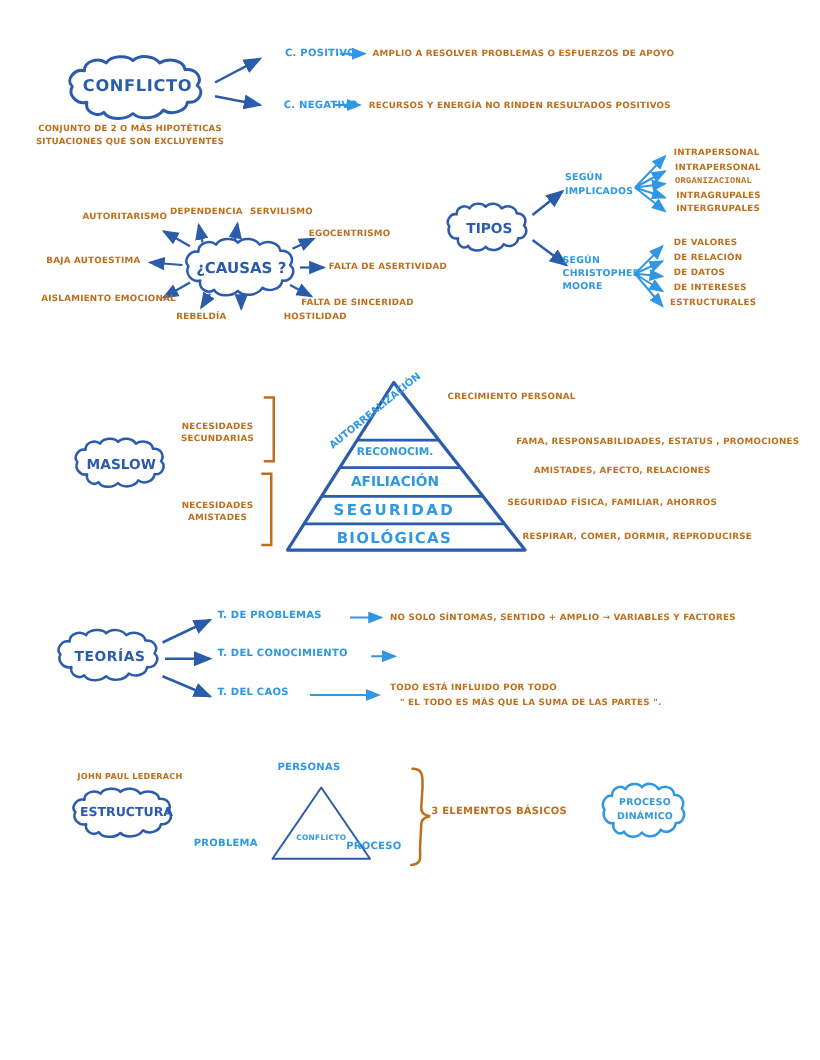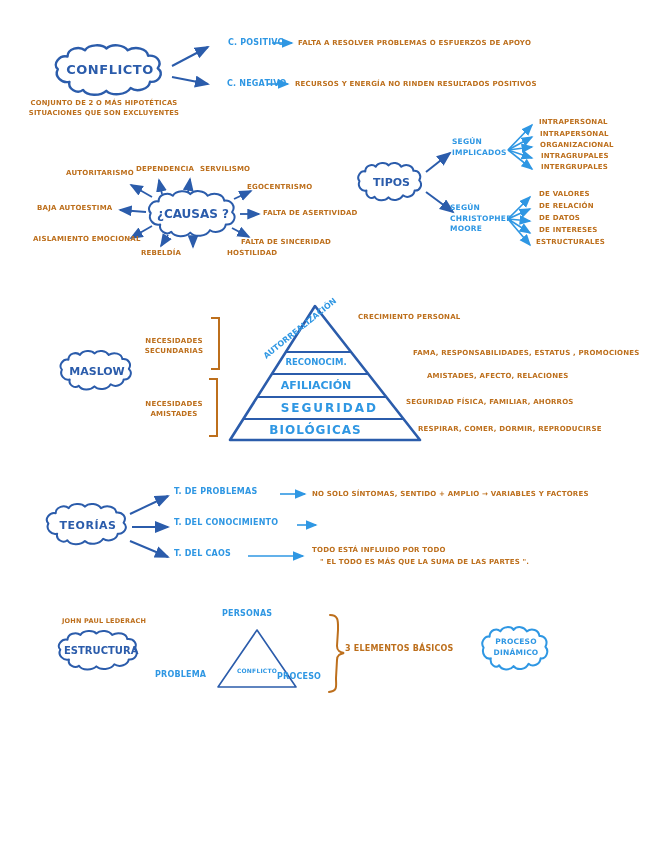--- a/index.html
+++ b/index.html
@@ -86,58 +86,58 @@
     <line x1="248" y1="556" x2="303" y2="556" stroke="#2f97e3" stroke-width="1.6" marker-end="url(#ah-light)"></line>
 
     <path d="M257,630 L296,687 L218,687 Z" fill="none" stroke="#2b5cab" stroke-width="1.6" stroke-linejoin="round"></path>
     <path d="M330,615 C339,615 338,622 338,630 L337,646 C337,651 340,652 344,653 C340,654 337,655 337,660 L336,678 C336,686 338,691 329,692" fill="none" stroke="#bd6f1c" stroke-width="2" stroke-linecap="round"></path>
   </svg>
 
   <div class="cloud-label" style="left:62px;top:62px;width:96px;font-size:13px;letter-spacing:.5px;">CONFLICTO</div>
   <div class="txt t-orange wrap ctr" style="left:24px;top:99px;width:160px;font-size:6.8px;">CONJUNTO DE 2 O MÁS HIPOTÉTICAS SITUACIONES QUE SON EXCLUYENTES</div>
 
   <div class="txt t-blue" style="left:228px;top:38px;">C. POSITIVO</div>
-  <div class="txt t-orange" style="left:298px;top:39px;">FALTA A RESOLVER PROBLEMAS O ESFUERZOS DE APOYO</div>
+  <div class="txt t-orange" style="left:298px;top:39px;">AMPLIO A RESOLVER PROBLEMAS O ESFUERZOS DE APOYO</div>
   <div class="txt t-blue" style="left:227px;top:79px;">C. NEGATIVO</div>
   <div class="txt t-orange" style="left:295px;top:80px;">RECURSOS Y ENERGÍA NO RINDEN RESULTADOS POSITIVOS</div>
 
   <div class="cloud-label" style="left:153px;top:207px;width:80px;font-size:12px;">¿CAUSAS ?</div>
   <div class="txt t-orange" style="left:66px;top:169px;">AUTORITARISMO</div>
   <div class="txt t-orange" style="left:136px;top:165px;">DEPENDENCIA</div>
   <div class="txt t-orange" style="left:200px;top:165px;">SERVILISMO</div>
   <div class="txt t-orange" style="left:247px;top:183px;">EGOCENTRISMO</div>
   <div class="txt t-orange" style="left:37px;top:204px;">BAJA AUTOESTIMA</div>
   <div class="txt t-orange" style="left:263px;top:209px;">FALTA DE ASERTIVIDAD</div>
   <div class="txt t-orange" style="left:33px;top:235px;">AISLAMIENTO EMOCIONAL</div>
   <div class="txt t-orange" style="left:141px;top:249px;">REBELDÍA</div>
   <div class="txt t-orange" style="left:192px;top:249px;padding-left:35px;">HOSTILIDAD</div>
   <div class="txt t-orange" style="left:241px;top:238px;">FALTA DE SINCERIDAD</div>
 
   <div class="cloud-label" style="left:364px;top:176px;width:55px;font-size:11px;">TIPOS</div>
   <div class="txt t-blue wrap" style="left:452px;top:137px;width:58px;font-size:7.5px;white-space:normal;">SEGÚN IMPLICADOS</div>
   <div class="txt t-orange" style="left:539px;top:118px;">INTRAPERSONAL</div>
   <div class="txt t-orange" style="left:540px;top:130px;">INTRAPERSONAL</div>
-  <div class="txt t-orange" style="left:540px;top:141px;">ORGANIZACIONAL</div>
+  <div class="txt t-orange" style="left:540px;top:141px;font-family:Liberation Mono, monospace;">ORGANIZACIONAL</div>
   <div class="txt t-orange" style="left:541px;top:152px;">INTRAGRUPALES</div>
   <div class="txt t-orange" style="left:541px;top:163px;">INTERGRUPALES</div>
   <div class="txt t-blue wrap" style="left:450px;top:203px;width:62px;font-size:7.5px;white-space:normal;">SEGÚN CHRISTOPHER MOORE</div>
   <div class="txt t-orange" style="left:539px;top:190px;">DE VALORES</div>
   <div class="txt t-orange" style="left:539px;top:202px;">DE RELACIÓN</div>
   <div class="txt t-orange" style="left:539px;top:214px;">DE DATOS</div>
   <div class="txt t-orange" style="left:539px;top:226px;">DE INTERESES</div>
   <div class="txt t-orange" style="left:536px;top:238px;">ESTRUCTURALES</div>
 
   <div class="cloud-label" style="left:66px;top:365px;width:62px;font-size:11px;">MASLOW</div>
   <div class="txt t-orange wrap ctr" style="left:143px;top:337px;width:62px;font-size:7px;">NECESIDADES SECUNDARIAS</div>
   <div class="txt t-orange wrap ctr" style="left:143px;top:400px;width:62px;font-size:7px;">NECESIDADES AMISTADES</div>
 
   <div class="pyr-label" style="left:240px;top:324px;width:120px;font-size:8px;transform:rotate(-39deg);">AUTORREALIZACIÓN</div>
   <div class="pyr-label" style="left:266px;top:357px;width:100px;font-size:8.5px;">RECONOCIM.</div>
   <div class="pyr-label" style="left:256px;top:379px;width:120px;font-size:11px;">AFILIACIÓN</div>
-  <div class="pyr-label" style="left:253px;top:401px;width:125px;font-size:12px;letter-spacing:2px;text-align:right;">SEGURIDAD</div>
+  <div class="pyr-label" style="left:253px;top:401px;width:125px;font-size:12px;letter-spacing:2px;">SEGURIDAD</div>
   <div class="pyr-label" style="left:253px;top:423px;width:125px;font-size:12px;letter-spacing:1px;">BIOLÓGICAS</div>
 
   <div class="txt t-orange" style="left:358px;top:313px;">CRECIMIENTO PERSONAL</div>
   <div class="txt t-orange" style="left:413px;top:349px;">FAMA, RESPONSABILIDADES, ESTATUS , PROMOCIONES</div>
   <div class="txt t-orange" style="left:407px;top:372px;margin-left:20px;">AMISTADES, AFECTO, RELACIONES</div>
   <div class="txt t-orange" style="left:406px;top:398px;">SEGURIDAD FÍSICA, FAMILIAR, AHORROS</div>
   <div class="txt t-orange" style="left:418px;top:425px;">RESPIRAR, COMER, DORMIR, REPRODUCIRSE</div>
 
   <div class="cloud-label" style="left:53px;top:519px;width:70px;font-size:11px;letter-spacing:.5px;">TEORÍAS</div>
   <div class="txt t-blue" style="left:174px;top:487px;">T. DE PROBLEMAS</div>

